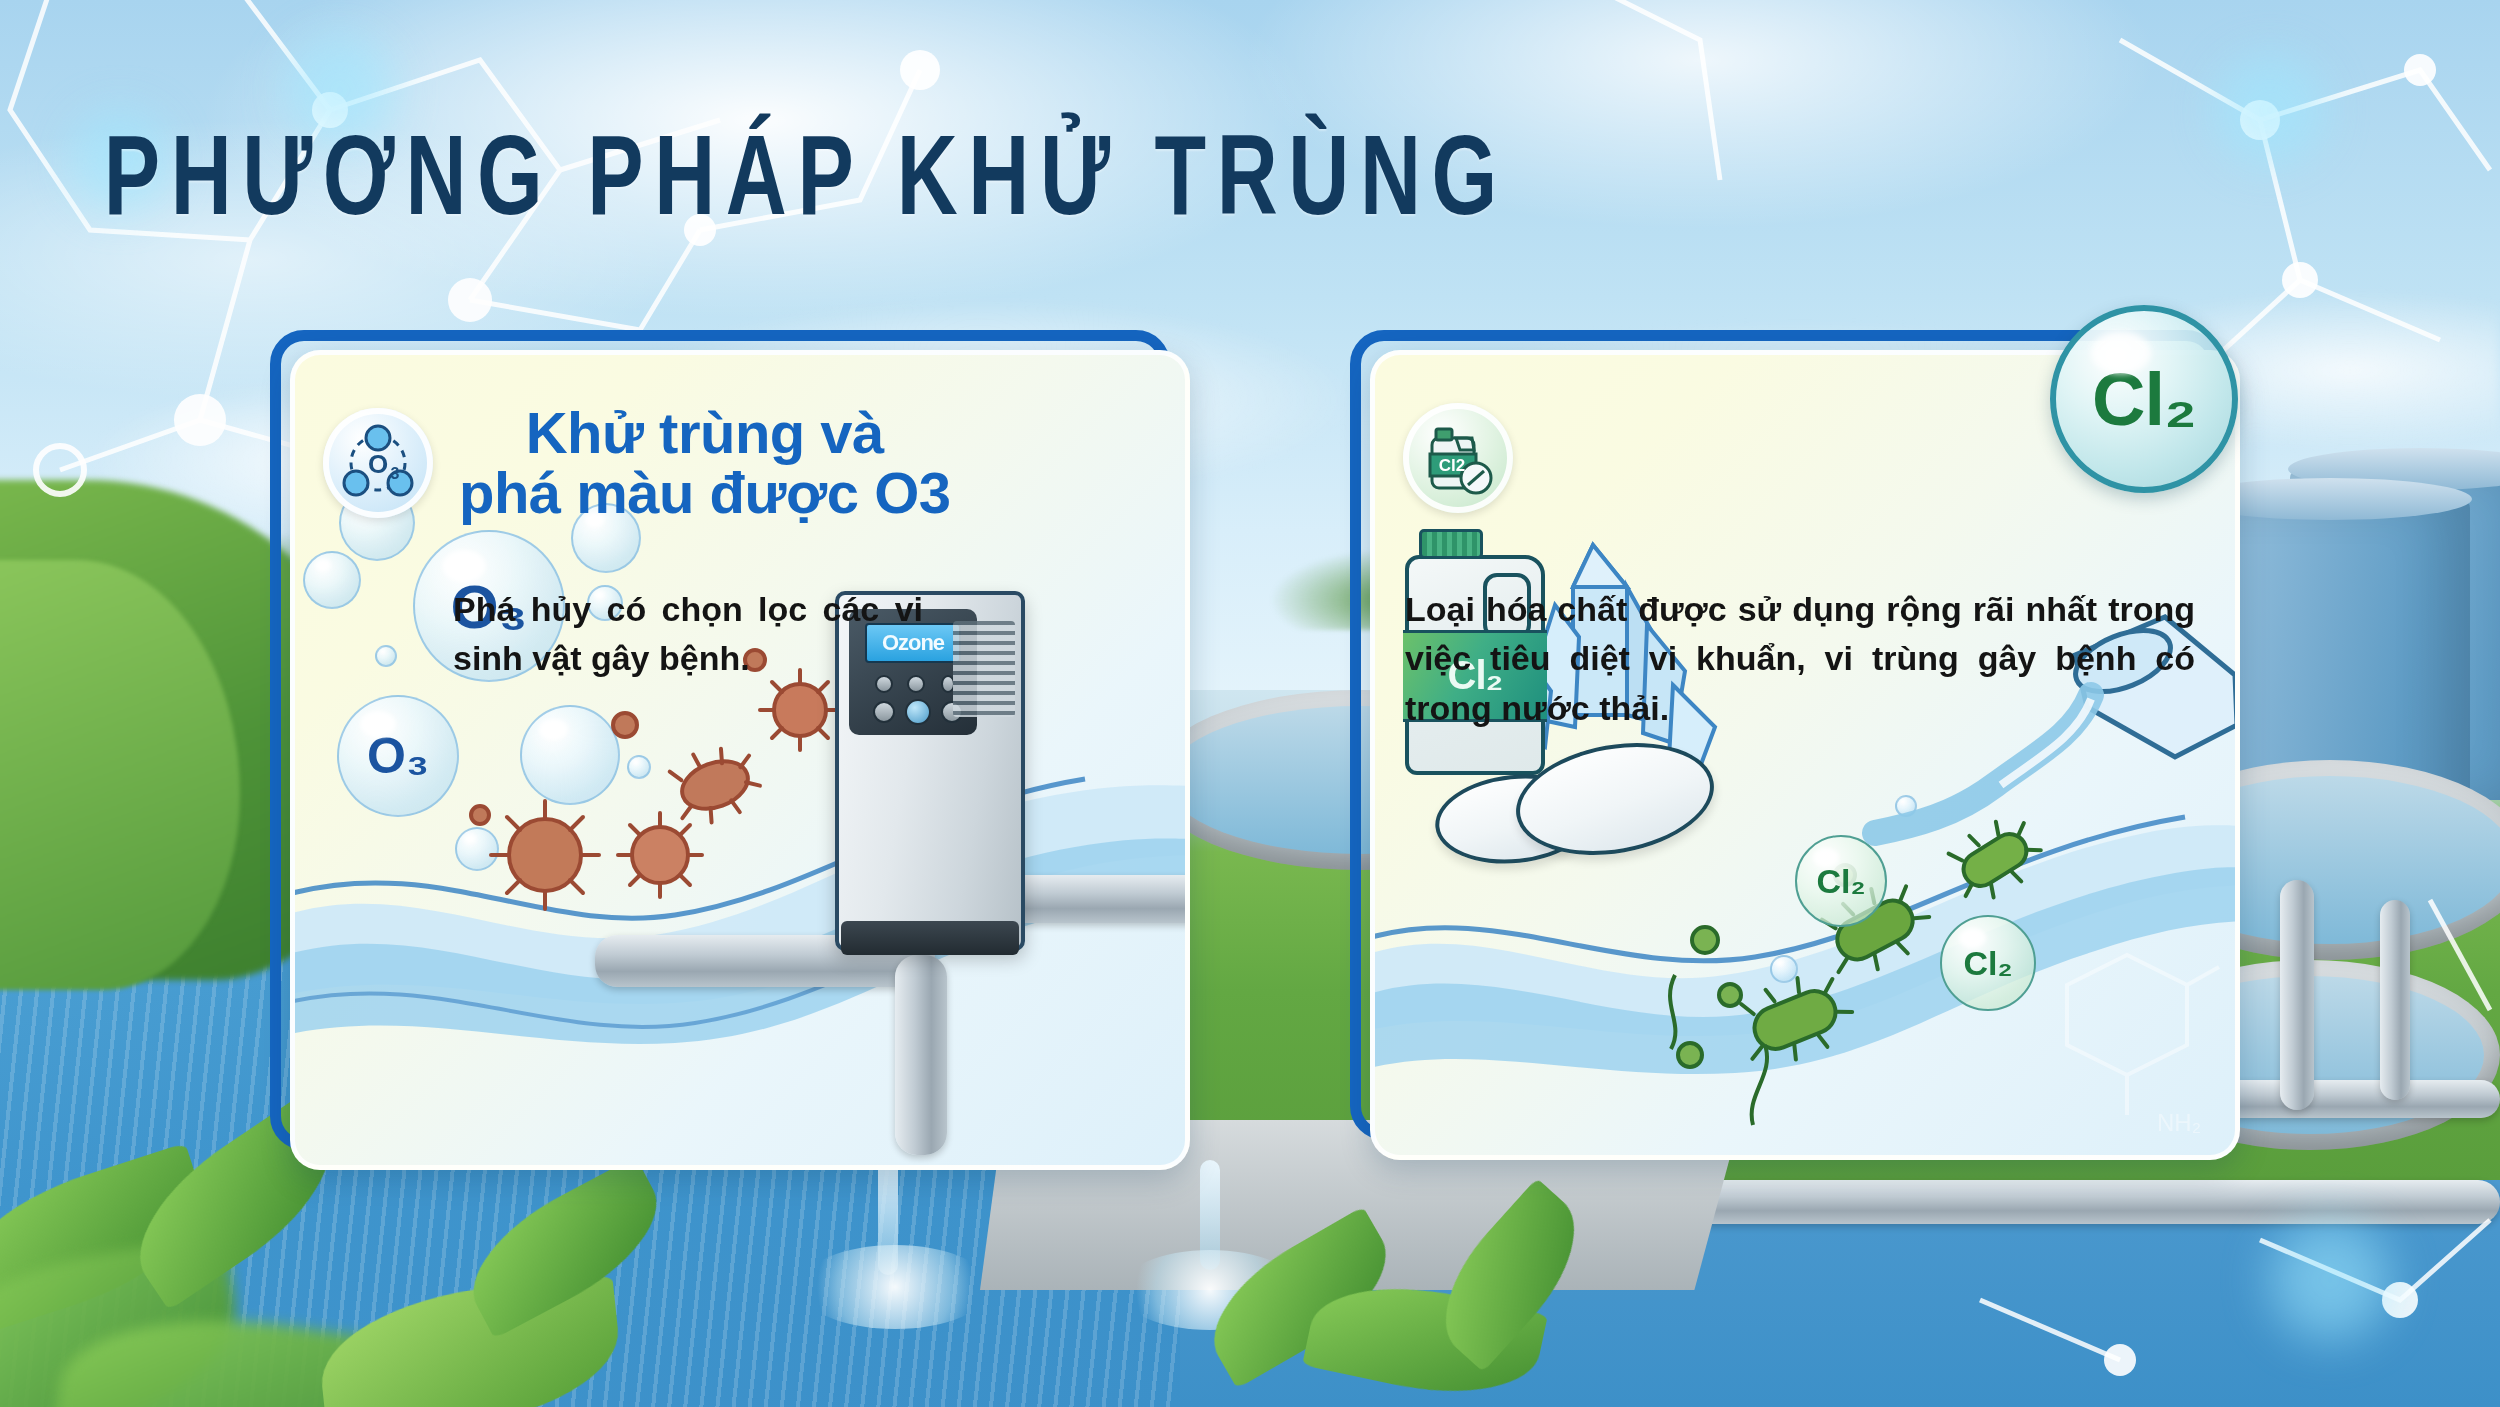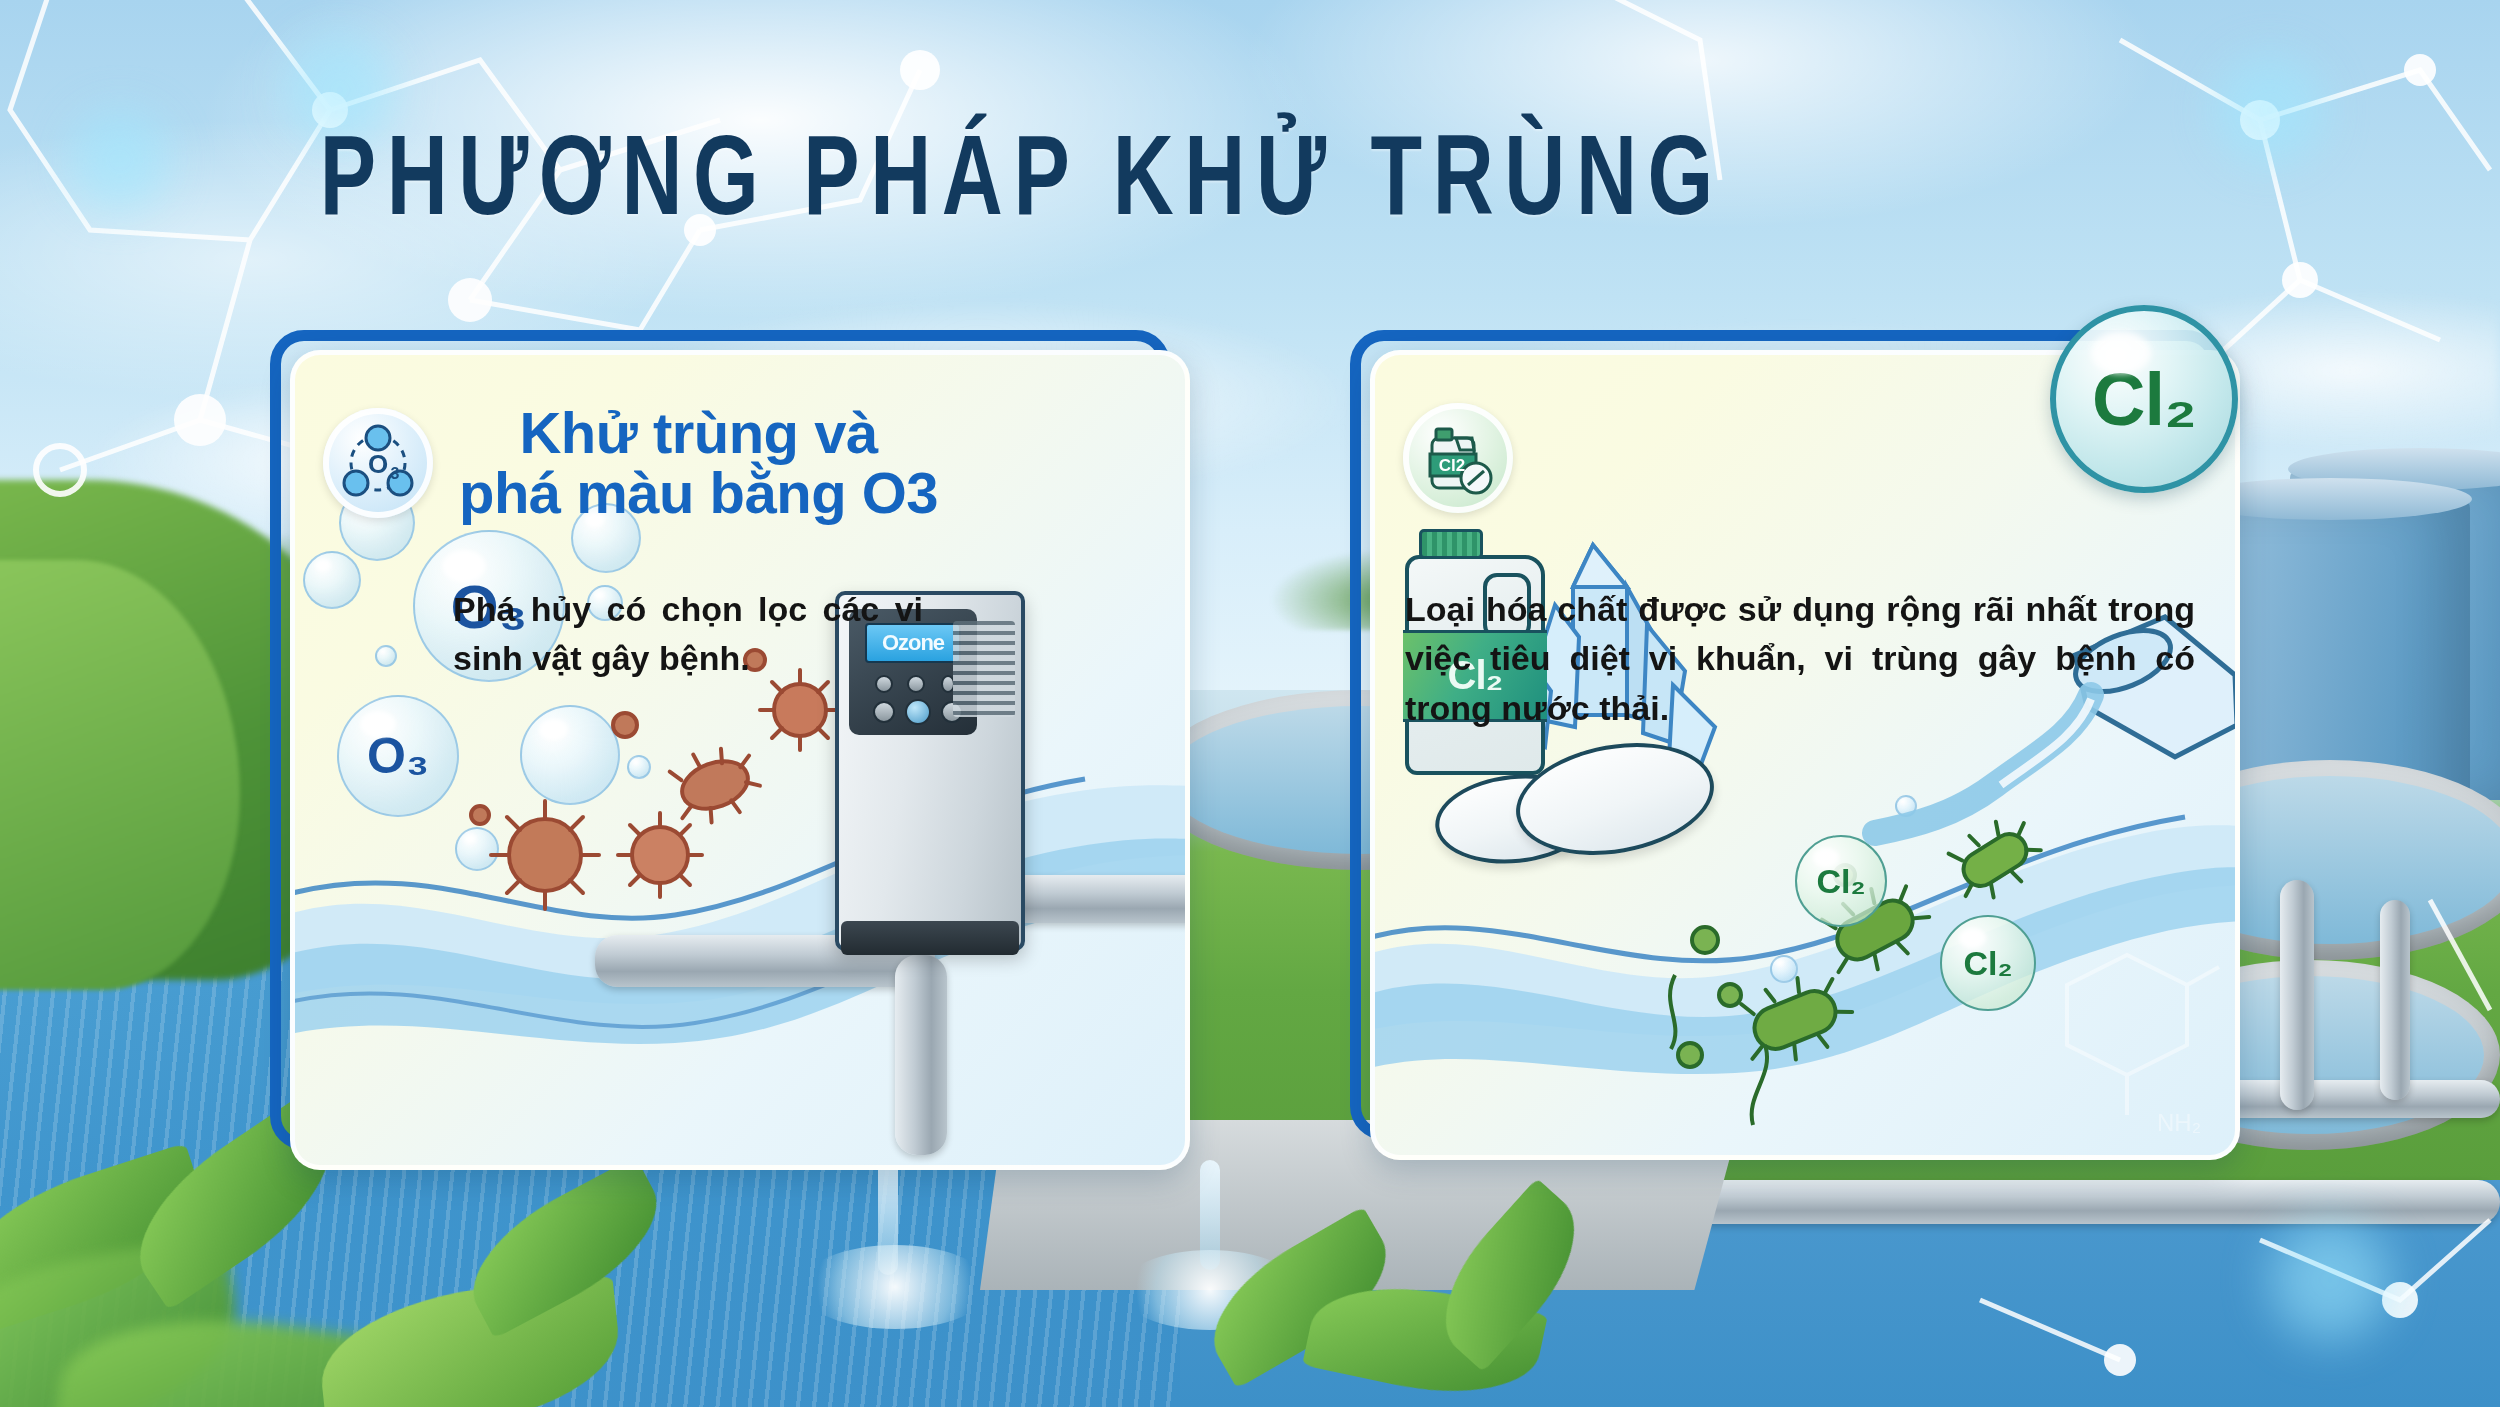--- a/index.html
+++ b/index.html
@@ -138,21 +138,21 @@
     position:absolute; width:20px;
     background:linear-gradient(180deg, rgba(235,248,255,.95), rgba(160,210,235,.55));
     border-radius:10px;
   }
 
   
   .molnet{ position:absolute; inset:0; pointer-events:none; }
 
   
   #title {
-    position:absolute; left:0; top:120px; width:2044px; text-align:center;
+    position:absolute; left:8px; top:120px; width:2044px; text-align:left;
     z-index:12;
   }
   #title .t {
     display:inline-block;
     font-family:"Liberation Sans", sans-serif;
     font-weight:700;
     font-size:96px;
     letter-spacing:12px;
     color:#123a5e;
     transform:scaleX(.88) scaleY(1.18);
@@ -517,21 +517,21 @@
             <circle cx="42" cy="17" r="12" fill="#69c0ee"></circle>
             <circle cx="20" cy="62" r="12" fill="#69c0ee"></circle>
             <circle cx="64" cy="62" r="12" fill="#69c0ee"></circle>
           </g>
           <text x="42" y="52" font-size="26" font-weight="700" fill="#1b4f80" text-anchor="middle" font-family="Liberation Sans, sans-serif">O</text>
           <text x="59" y="58" font-size="16" font-weight="700" fill="#1b4f80" text-anchor="middle" font-family="Liberation Sans, sans-serif">3</text>
         </svg>
       </div>
       <div class="head-text">
         <span class="l1">Khử trùng và</span>
-        <span class="l2">phá màu bằng O3</span>
+        <span class="l2">phá màu được O3</span>
       </div>
     </div>
 
     <div class="body-text" style="left:158px; top:198px; width:470px;">Phá hủy có chọn lọc các vi sinh vật gây bệnh.</div>
   </div>
 </div>
 
 <div class="card-wrap" style="left:1350px; top:330px; width:890px; height:840px;">
   <div class="frame" style="left:0; top:0; width:870px; height:810px;"></div>
   <div class="card right" style="left:20px; top:20px; width:870px; height:810px;">

